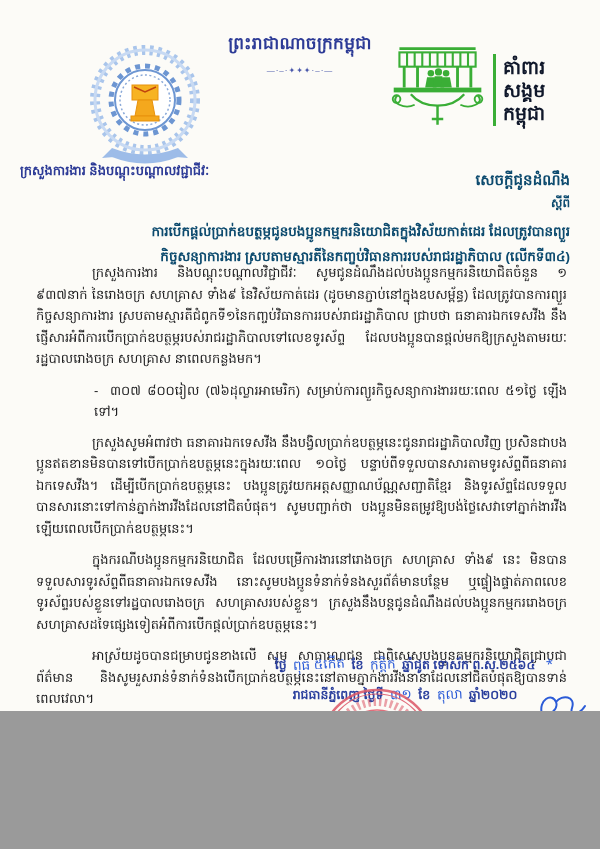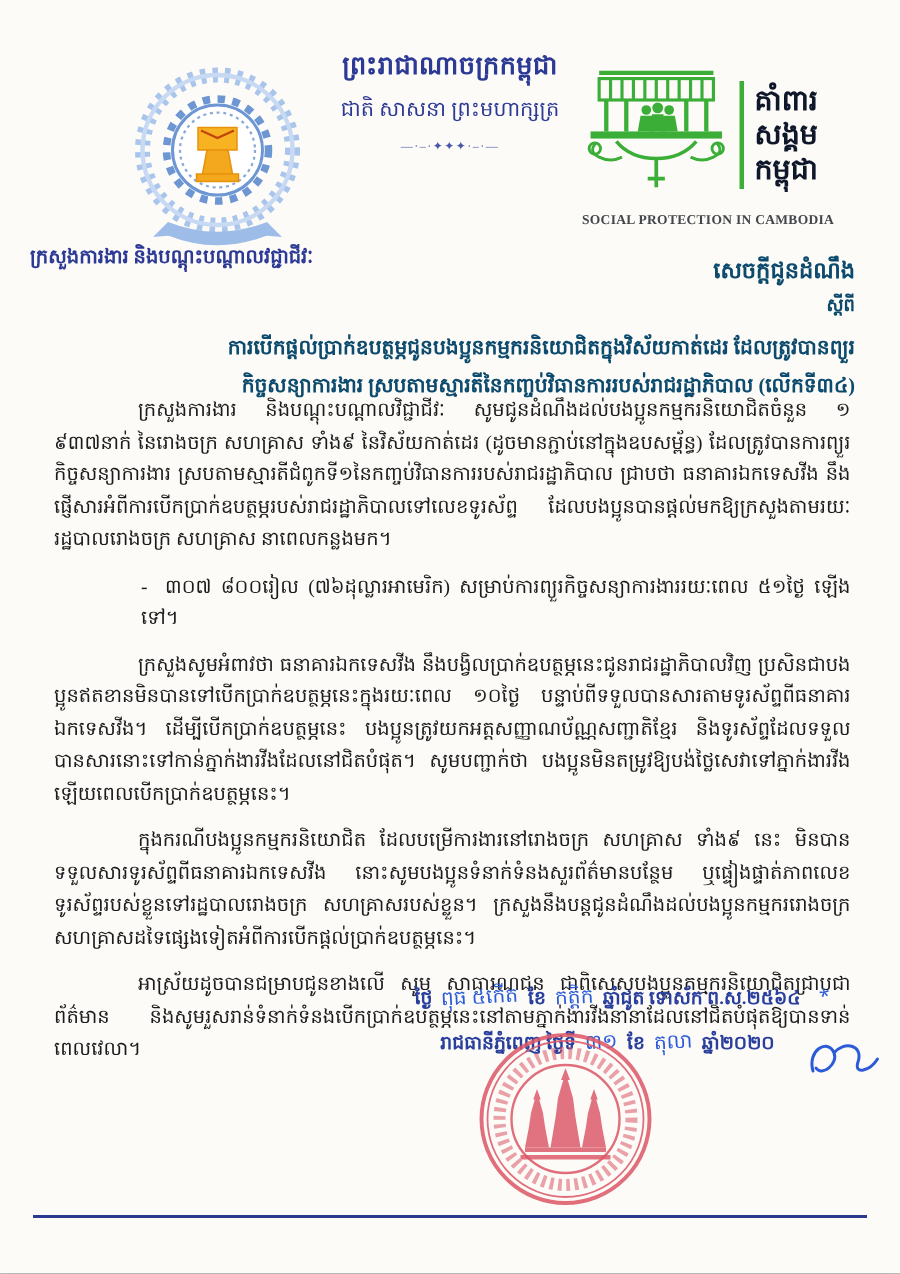--- a/index.html
+++ b/index.html
@@ -1,19 +1,19 @@
 <!DOCTYPE html>
 <html><head>
 <meta charset="utf-8">
 <style>
   html,body{margin:0;padding:0;background:#9a9a9a;}
   .page{
-    position:relative;width:600px;height:849px;margin:0 auto;
+    position:relative;width:600px;height:711px;margin:0 auto;
     background:#fcfbf7;overflow:hidden;
-    font-family:Liberation Serif, serif;color:#1b1b1d;
+    font-family:Liberation Sans, sans-serif;color:#1b1b1d;
     box-shadow:0 0 6px rgba(0,0,0,.35);
   }
   
   .hdr-left-logo{position:absolute;left:82px;top:40px;width:126px;height:136px;}
   .hdr-center{position:absolute;left:150px;top:32px;width:300px;text-align:center;}
   .kh-line1{font-size:17px;font-weight:bold;color:#2c3a96;letter-spacing:.3px;}
   .kh-line2{font-size:14px;color:#2c3a96;margin-top:6px;}
   .kh-divider{font-size:8px;color:#4a58ab;margin-top:9px;letter-spacing:1px;}
   .hdr-right-logo{position:absolute;left:388px;top:44px;width:210px;}
   .spc-row{display:flex;align-items:center;}
@@ -60,21 +60,20 @@
       <path d="M52 47 L63 52 L74 47" fill="none" stroke="#c1440e" stroke-width="1.5"></path>
       <polygon points="56,60 70,60 73,76 53,76" fill="#f4a81d" stroke="#e8920c" stroke-width="1"></polygon>
       <rect x="49" y="76" width="28" height="5" fill="#f4a81d" stroke="#e8920c" stroke-width="1"></rect>
       <path d="M30 108 Q63 121 96 108 L96 117 Q63 130 30 117 Z" fill="#9dbce8"></path>
       <path d="M30 108 L20 118 L32 117 Z M96 108 L106 118 L94 117 Z" fill="#9dbce8"></path>
     </svg>
   </div>
 
   <div class="hdr-center">
     <div class="kh-line1">ព្រះរាជាណាចក្រកម្ពុជា</div>
-    <div class="kh-line2">ជាតិ សាសនា ព្រះមហាក្សត្រ</div>
     <div class="kh-divider">—·–·✦✦✦·–·—</div>
   </div>
 
   <div class="hdr-right-logo">
     <div class="spc-row">
       <svg width="100" height="92" viewBox="0 0 105 95">
         <g stroke="#3aae36" fill="none" stroke-width="2.2">
           <rect x="12" y="8" width="80" height="15"></rect>
           <path d="M20 8 V23 M28 8 V23 M36 8 V23 M44 8 V23 M52 8 V23 M60 8 V23 M68 8 V23 M76 8 V23 M84 8 V23"></path>
           <path d="M12 4 H92" stroke-width="3"></path>
@@ -98,21 +97,20 @@
           <circle cx="95" cy="57" r="4"></circle>
         </g>
       </svg>
       <div class="spc-bar"></div>
       <div class="spc-khmer">
         <div>គាំពារ</div>
         <div>សង្គម</div>
         <div>កម្ពុជា</div>
       </div>
     </div>
-    <div class="spc-caption">SOCIAL PROTECTION IN CAMBODIA</div>
   </div>
 
   <div class="ministry-name">ក្រសួងការងារ និងបណ្ដុះបណ្ដាលវជ្ជាជីវៈ</div>
 
   <div class="doc-title">
     <div class="t1">សេចក្តីជូនដំណឹង</div>
     <div class="t2">ស្តីពី</div>
     <div class="t3">ការបើកផ្តល់ប្រាក់ឧបត្ថម្ភជូនបងប្អូនកម្មករនិយោជិតក្នុងវិស័យកាត់ដេរ ដែលត្រូវបានព្យួរ</div>
     <div class="t4">កិច្ចសន្យាការងារ ស្របតាមស្មារតីនៃកញ្ចប់វិធានការរបស់រាជរដ្ឋាភិបាល (លើកទី៣៤)</div>
   </div>

